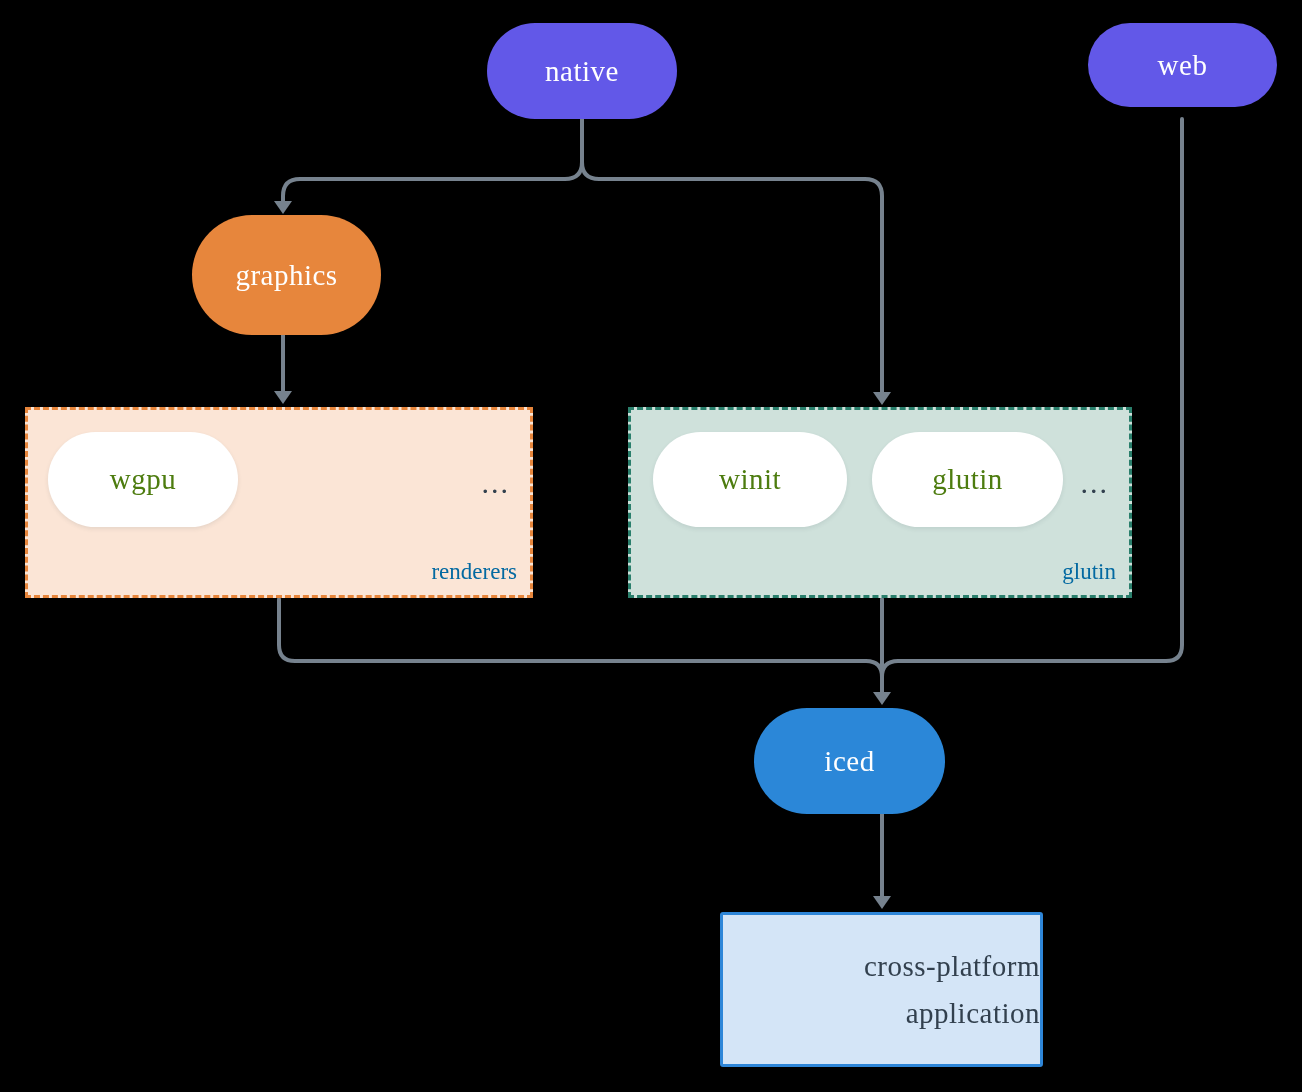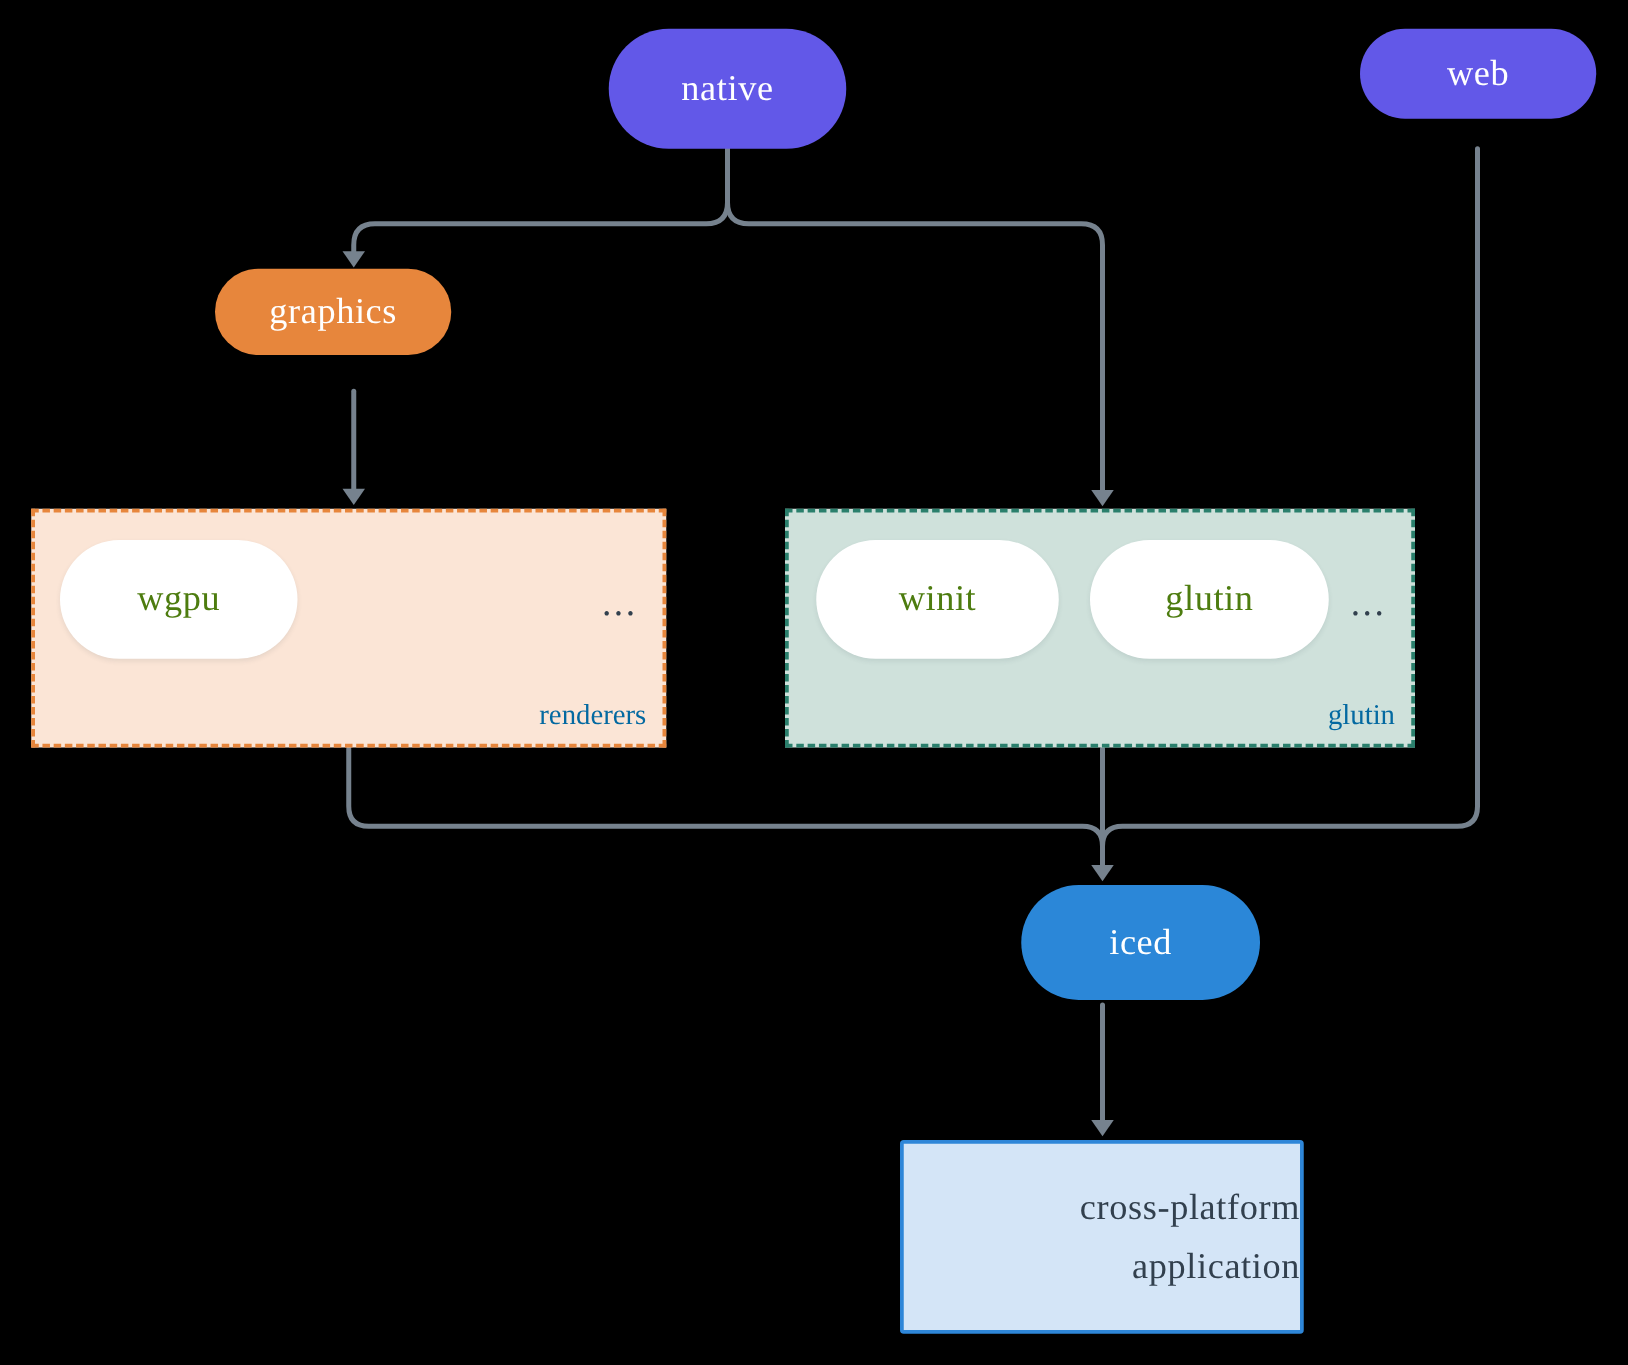--- a/index.html
+++ b/index.html
@@ -93,23 +93,23 @@
     flex-direction: column;
     align-items: flex-end;
     justify-content: center;
     color: #32404e;
     font-size: 29px;
     line-height: 1.6;
     letter-spacing: 0.5px;
   }
   
   #node-native   { left: 487px;  top: 23px;  width: 190px; height: 96px; }
-  #node-web      { left: 1088px; top: 23px;  width: 189px; height: 72px; }
-  #node-graphics { left: 172px;  top: 215px; width: 189px; height: 69px; }
-  #node-iced     { left: 817px;  top: 708px; width: 191px; height: 92px; }
+  #node-web      { left: 1088px; top: 23px;  width: 189px; height: 84px; }
+  #node-graphics { left: 192px;  top: 215px; width: 189px; height: 120px; }
+  #node-iced     { left: 754px;  top: 708px; width: 191px; height: 106px; }
   #group-renderers { left: 25px;  top: 407px; width: 508px; height: 191px; }
   #group-shells    { left: 628px; top: 407px; width: 504px; height: 191px; }
   #node-wgpu   { left: 48px;  top: 432px; width: 190px; height: 95px; }
   #node-glow   { left: 263px; top: 432px; width: 192px; height: 95px; }
   #node-winit  { left: 653px; top: 432px; width: 194px; height: 95px; }
   #node-glutin { left: 872px; top: 432px; width: 191px; height: 95px; }
 </style>
 </head>
 <body>
 

